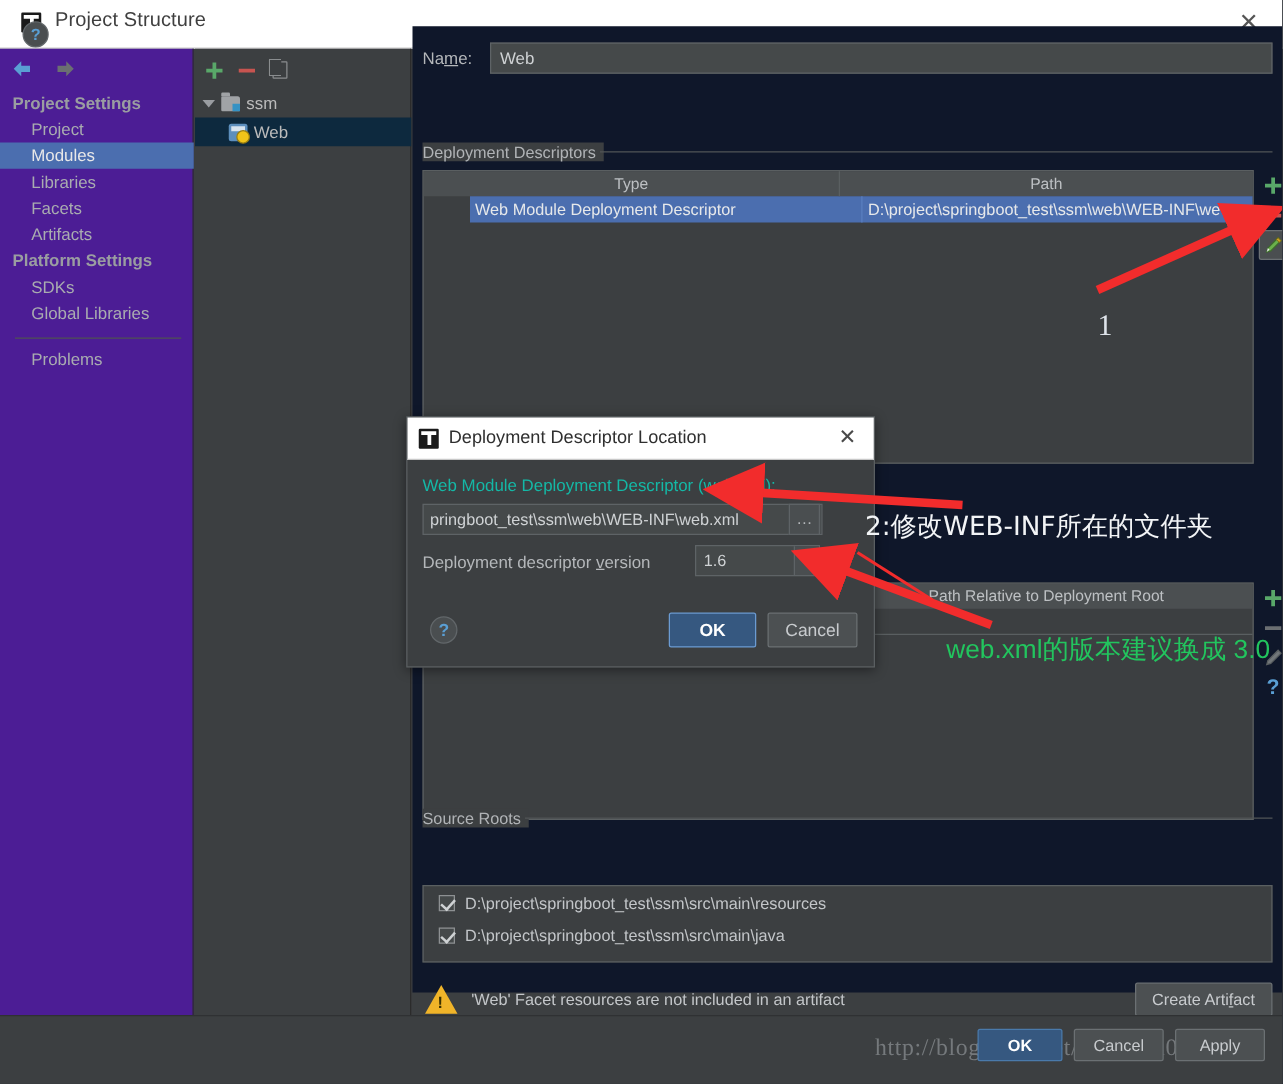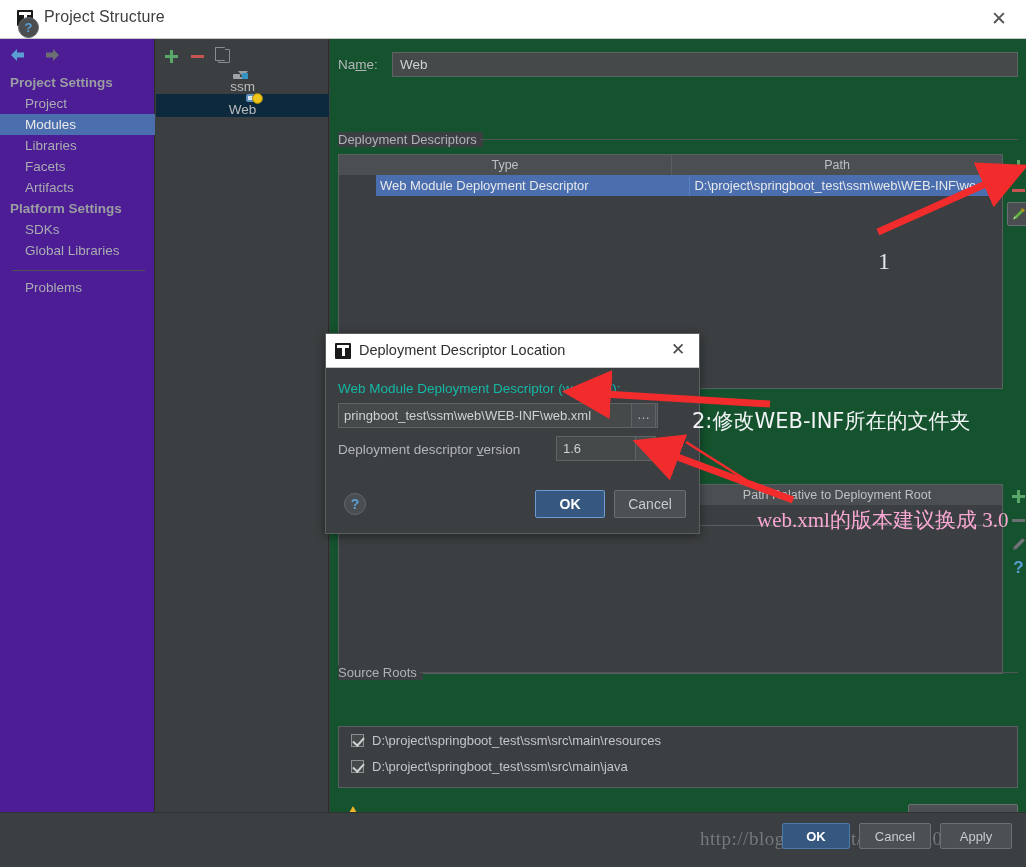--- a/index.html
+++ b/index.html
@@ -98,21 +98,21 @@
   }
   .copy-glyph::before {
     content: ""; position: absolute; left: -4px; top: -3px;
     width: 9px; height: 12px; border: 1.5px solid #8a8d8f;
     border-right: none; border-radius: 1px; background: #3c3f41;
   }
 
   .tree { position: absolute; left: 0; top: 32px; width: 173px; }
   .tree-row {
     height: 23px; display: flex; align-items: center;
-    font-size: 13.5px; color: #bbbbbb; cursor: pointer; flex-direction: column;
+    font-size: 13.5px; color: #bbbbbb; cursor: pointer;
   }
   .tree-row.selected { background: #0d293e; }
   .tri {
     width: 0; height: 0; margin-left: 6px; margin-right: 5px;
     border-left: 5px solid transparent; border-right: 5px solid transparent;
     border-top: 6px solid #9a9da1;
   }
   .folder-ic {
     width: 15px; height: 12px; margin-right: 5px; position: relative;
     background: #a0a3a6; border-radius: 1px 2px 1px 1px;
@@ -134,22 +134,22 @@
     width: 11px; height: 4px; background: #d8e4ef;
   }
   .web-ic::after {
     content: ""; position: absolute; right: -2px; bottom: -2px;
     width: 9px; height: 9px; background: #f0c419; border-radius: 50%;
     border: 1px solid #9b7f10;
   }
 
   
   .main {
-    position: absolute; left: 330px; top: 39px; width: 696px; height: 773px;
-    background: #14532d;
+    position: absolute; left: 330px; top: 21px; width: 696px; height: 773px;
+    background: #0f172a;
   }
   .name-row {
     position: absolute; left: 8px; top: 12px; width: 680px; height: 26px;
     display: flex; align-items: center;
   }
   .name-label { font-size: 13.5px; color: #b4b7ba; width: 54px; }
   .name-label u { text-decoration: underline; }
   .name-input {
     flex: 1; height: 25px; background: #45494a; border: 1px solid #5e6366;
     color: #cfd2d4; font-size: 13.5px; padding: 0 7px;
@@ -374,22 +374,22 @@
   .anno-num {
     position: absolute; font-size: 24px; color: #dfe4ea;
     font-family: "Liberation Serif", serif; pointer-events: none;
   }
   .anno-cn {
     position: absolute; font-size: 21px; color: #f2f4f6;
     font-family: "DejaVu Sans", sans-serif; pointer-events: none;
     white-space: nowrap;
   }
   .anno-cn2 {
-    position: absolute; font-size: 21px; color: #f9a8d4;
-    font-family: Liberation Serif, serif; pointer-events: none;
+    position: absolute; font-size: 21px; color: #22c55e;
+    font-family: Liberation Sans, sans-serif; pointer-events: none;
     width: 260px; line-height: 30px;
   }
 </style>
 </head>
 <body>
 
 <div id="root">
 
   <div class="titlebar">
     <div class="tb-icon">

